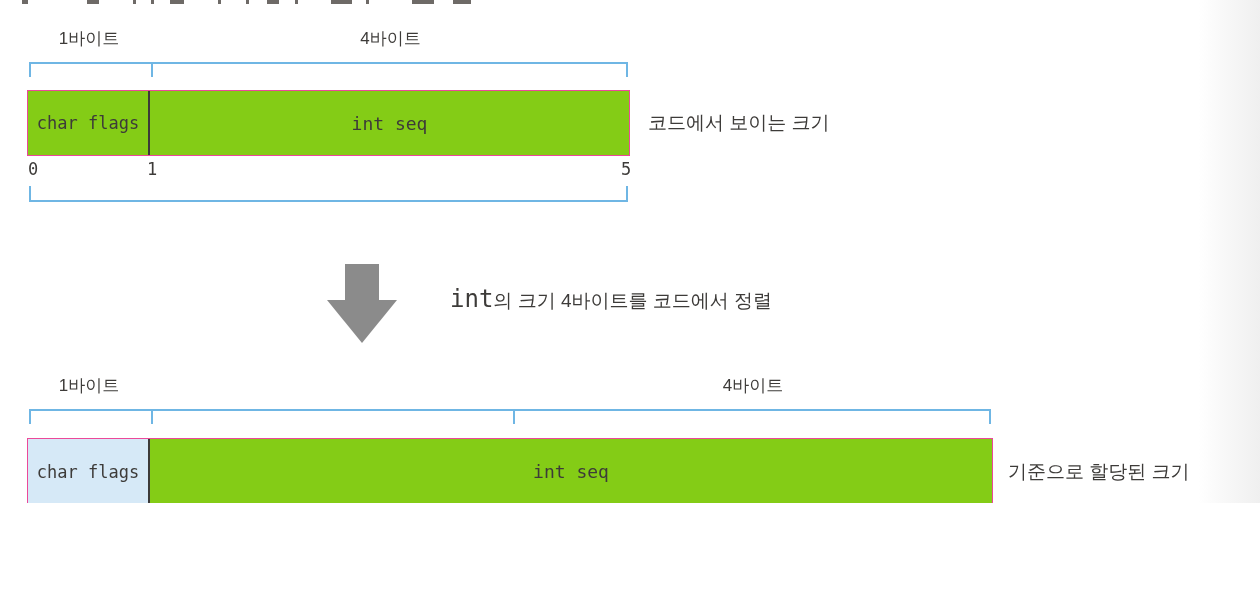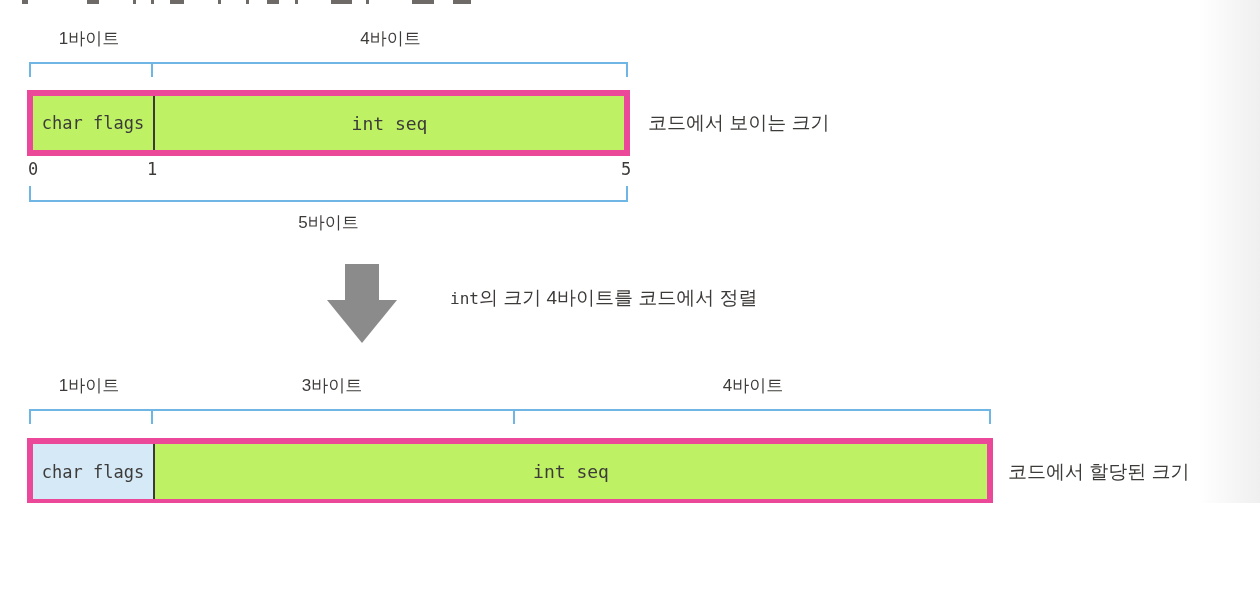--- a/index.html
+++ b/index.html
@@ -14,38 +14,38 @@
   
   .bracket-down{position:absolute;height:15px;border-top:2px solid #6fb6e4;
                 border-left:2px solid #6fb6e4;border-right:2px solid #6fb6e4;box-sizing:border-box;}
   .bracket-down .tick{position:absolute;top:0;width:2px;height:13px;background:#6fb6e4;}
 
   
   .bracket-up{position:absolute;height:16px;border-bottom:2px solid #6fb6e4;
               border-left:2px solid #6fb6e4;border-right:2px solid #6fb6e4;box-sizing:border-box;}
 
   
-  .mem-box{position:absolute;display:flex;border:6px solid #ec4899;box-sizing:border-box;background:#bef264;}
+  .mem-box{position:absolute;display:flex;border:1px solid #ec4899;box-sizing:border-box;background:#84cc16;}
   .mem-cell{display:flex;align-items:center;justify-content:center;box-sizing:border-box;
             font-size:18px;color:#3d3b39;white-space:nowrap;}
   .mem-cell.divider{border-right:2px solid #3c3a39;}
   .fill-blue{background:#d6e9f7;}
 
   
   .scale-num{position:absolute;transform:translateX(-50%);font-size:17px;color:#3d3b39;}
 
   .total-label{position:absolute;text-align:center;font-size:17px;color:#3d3b39;}
   .caption{position:absolute;font-size:19px;color:#3d3b39;white-space:nowrap;}
 
   
   .arrow-stem{position:absolute;background:#8b8b8b;}
   .arrow-head{position:absolute;width:0;height:0;border-left:35px solid transparent;
               border-right:35px solid transparent;border-top:43px solid #8b8b8b;}
   .annotation{position:absolute;font-size:19px;color:#3d3b39;white-space:nowrap;}
-  .annotation .mono{font-size:16px;}
+  .annotation .mono{font-size:24px;}
 
   
   .frag{position:absolute;top:0;height:4px;background:#6e6a67;}
 
   
   .edge-shade{position:absolute;top:0;right:0;width:72px;height:100%;
               background:linear-gradient(to right,rgba(150,150,150,0),rgba(140,140,140,0.16));pointer-events:none;}
 </style>
 </head>
 <body>
@@ -79,49 +79,47 @@
     <div class="mem-cell divider mono" style="width:122px;font-size:17px;">char flags</div>
     <div class="mem-cell mono" style="flex:1;">int seq</div>
   </div>
 
   <div class="scale-num mono" style="left:33px;top:159px;">0</div>
   <div class="scale-num mono" style="left:152px;top:159px;">1</div>
   <div class="scale-num mono" style="left:626px;top:159px;">5</div>
 
   <div class="bracket-up" style="left:29px;top:186px;width:599px;"></div>
 
-  <div class="total-label" style="left:27px;top:211px;width:603px;">5바이트</div>
 
   <div class="caption" style="left:648px;top:110px;">코드에서 보이는 크기</div>
 
   <div class="arrow-stem" style="left:345px;top:264px;width:34px;height:37px;"></div>
   <div class="arrow-head" style="left:327px;top:300px;"></div>
 
   <div class="annotation" style="left:450px;top:285px;">
     <span class="mono">int</span><span>의 크기 4바이트를 코드에서 정렬</span>
   </div>
 
   <div class="byte-label" style="left:27px;top:374px;width:124px;">1바이트</div>
-  <div class="byte-label" style="left:151px;top:374px;width:362px;">3바이트</div>
   <div class="byte-label" style="left:513px;top:374px;width:480px;">4바이트</div>
 
   <div class="bracket-down" style="left:29px;top:409px;width:962px;">
     <span class="tick" style="left:120px;"></span>
     <span class="tick" style="left:482px;"></span>
   </div>
 
   <div class="mem-box" style="left:27px;top:438px;width:966px;height:67px;">
     <div class="mem-cell divider mono fill-blue" style="width:122px;font-size:17px;">char flags</div>
     <div class="mem-cell mono" style="flex:1;">int seq</div>
   </div>
 
   <div class="scale-num mono" style="left:33px;top:507px;">0</div>
   <div class="scale-num mono" style="left:152px;top:507px;">1</div>
   <div class="scale-num mono" style="left:514px;top:507px;">4</div>
   <div class="scale-num mono" style="left:988px;top:507px;">8</div>
 
   <div class="bracket-up" style="left:29px;top:535px;width:962px;"></div>
 
 
-  <div class="caption" style="left:1008px;top:459px;">코드에서 할당된 크기</div>
+  <div class="caption" style="left:1008px;top:459px;">기준으로 할당된 크기</div>
 
   <div class="edge-shade"></div>
 </div>
 
 </body></html>

